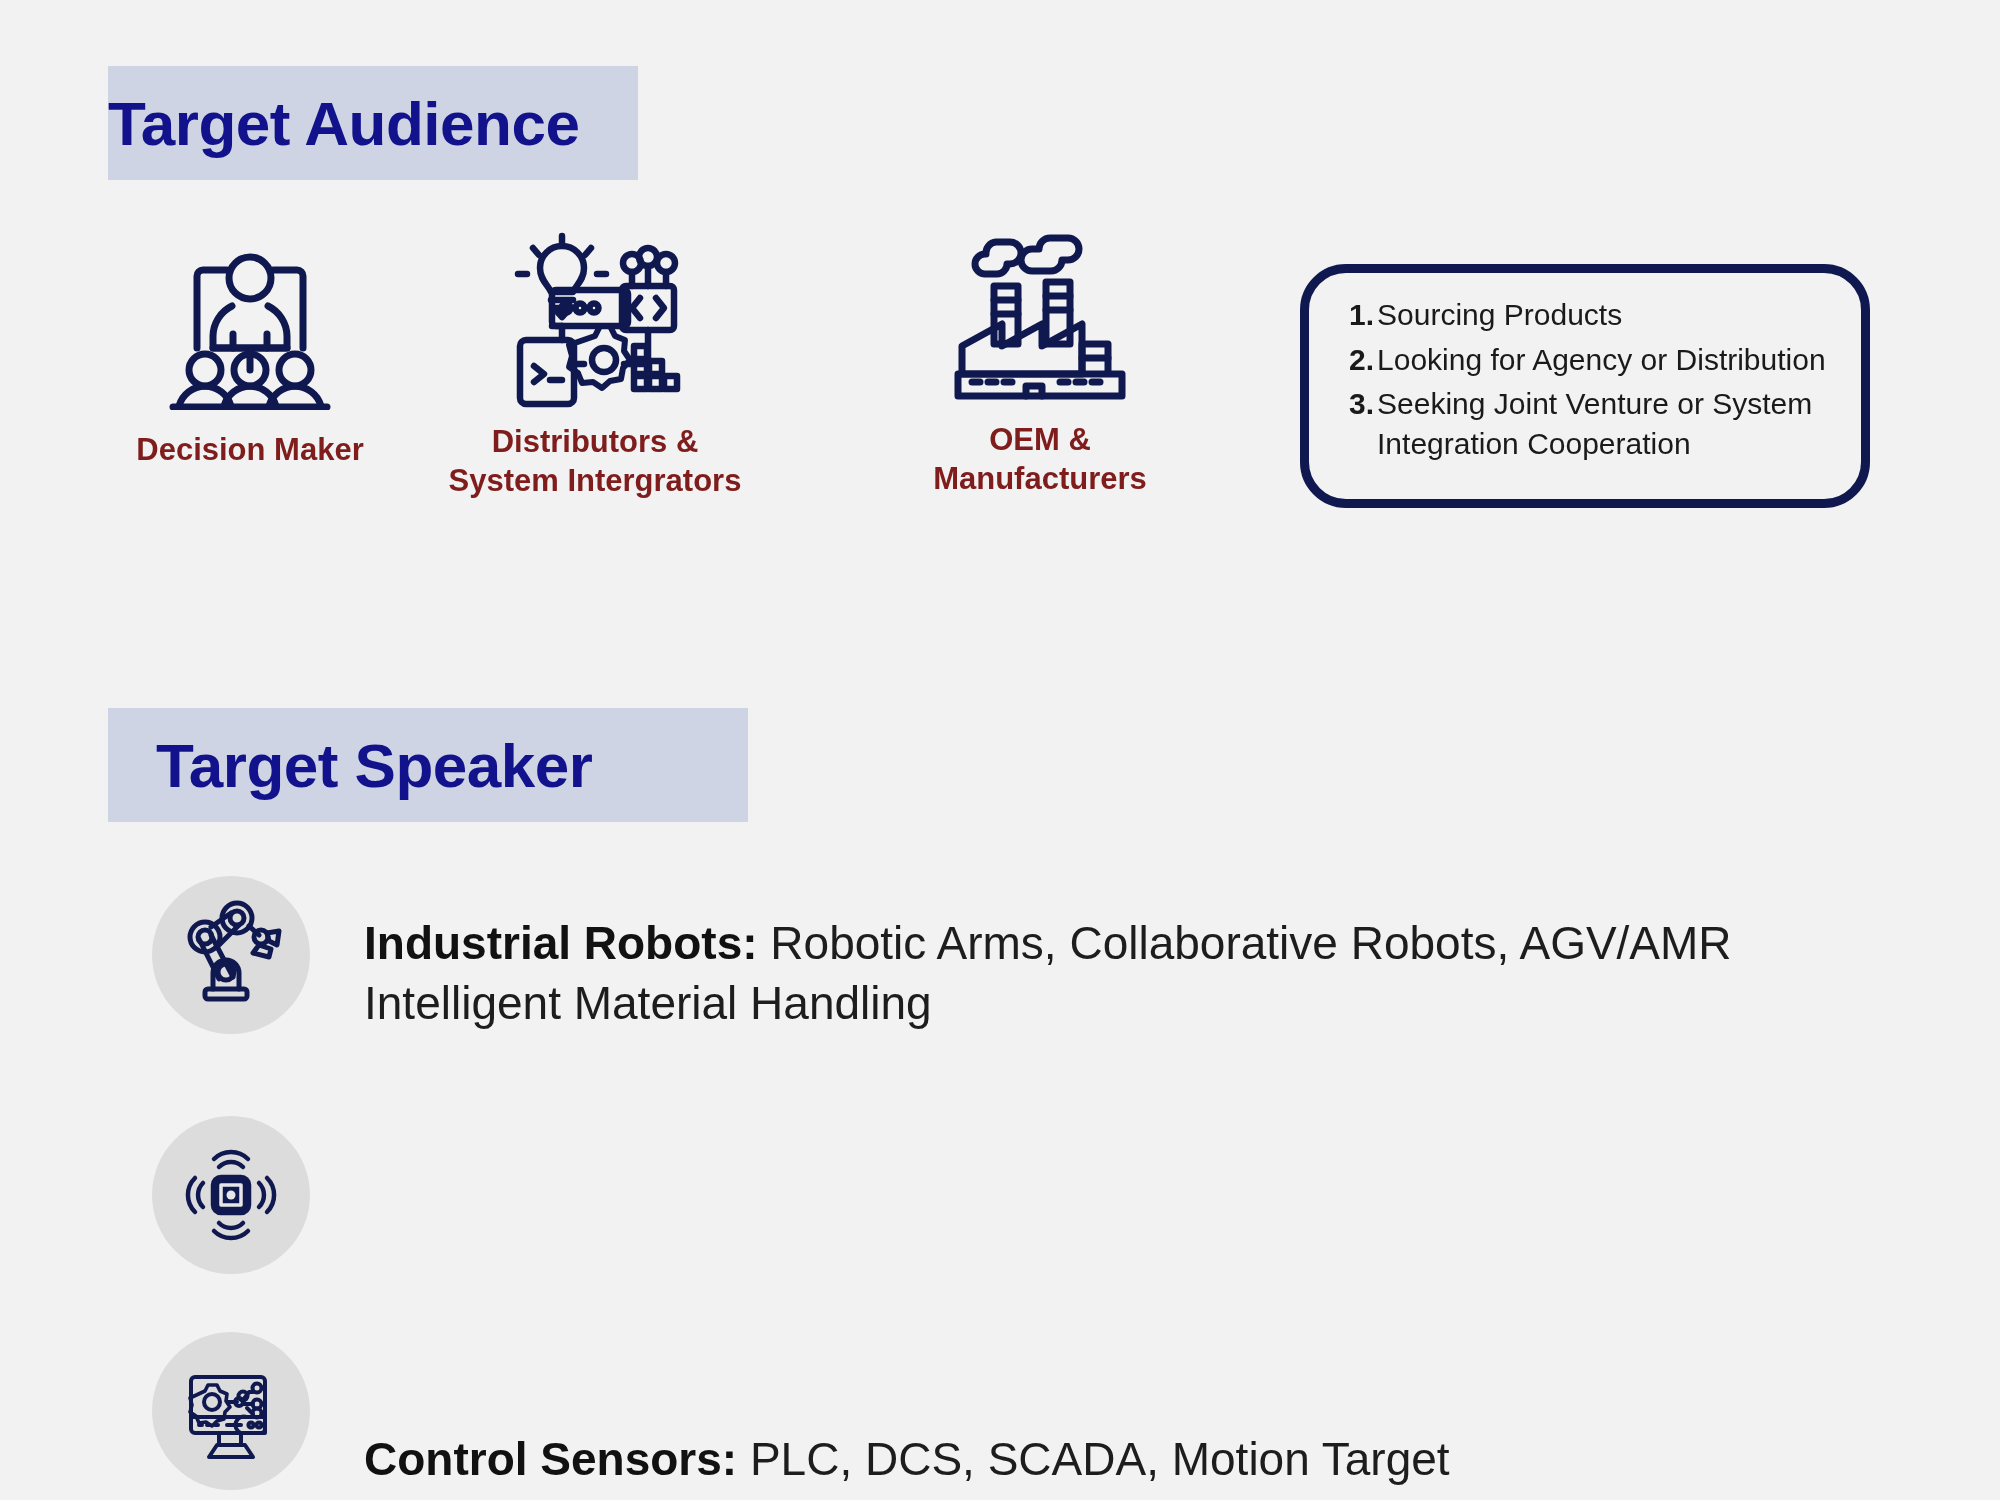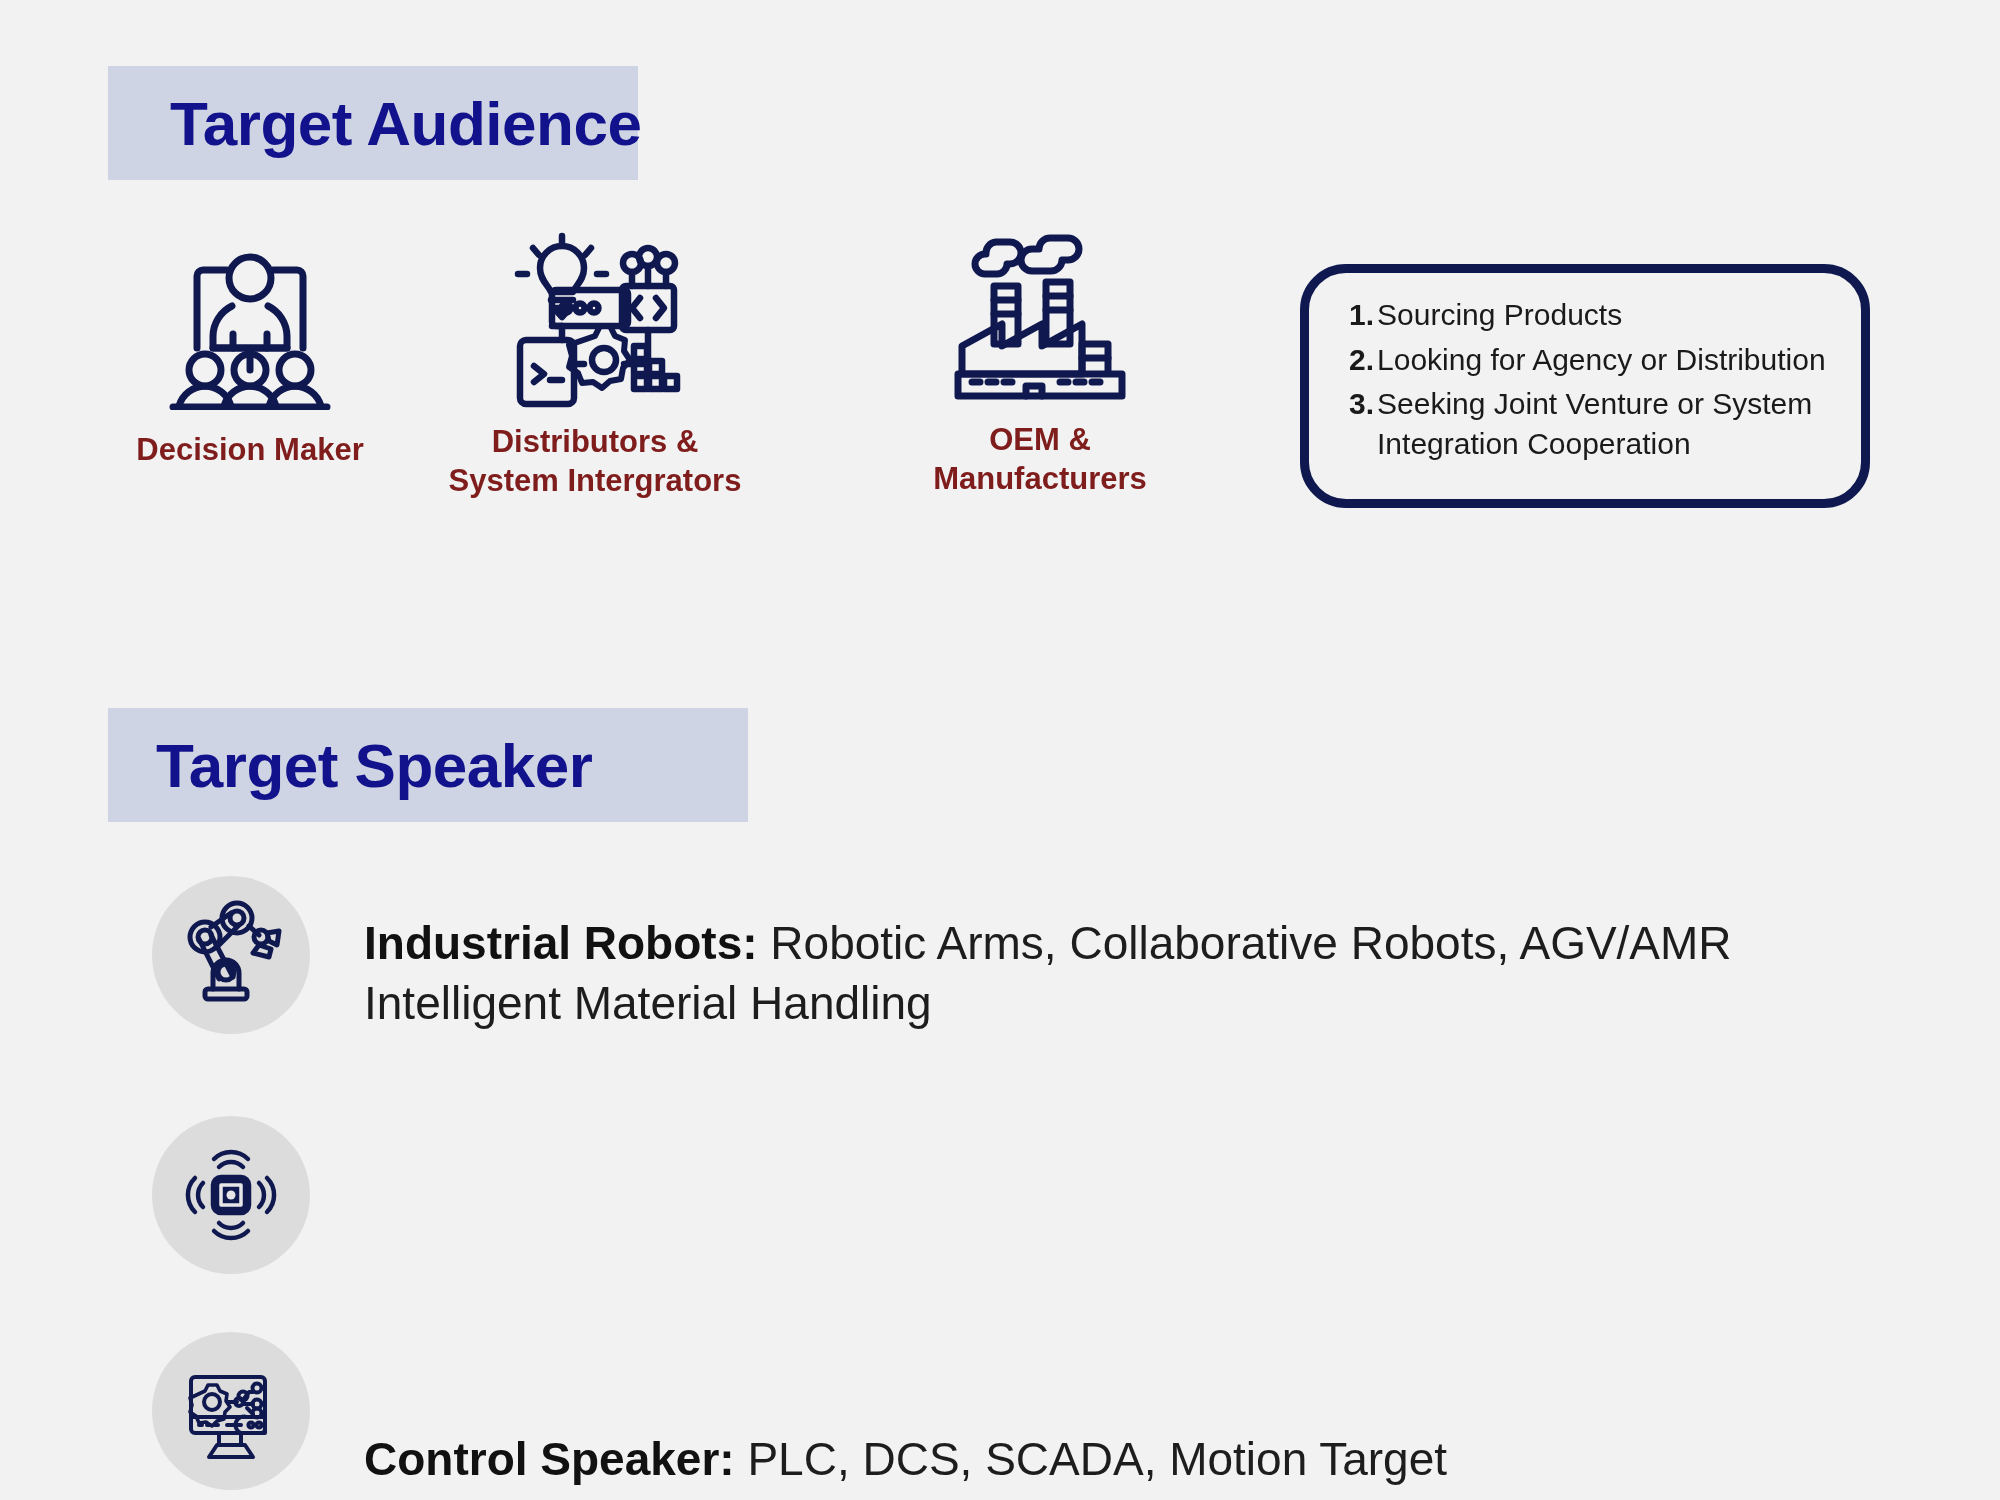--- a/index.html
+++ b/index.html
@@ -35,21 +35,20 @@
     font-family: "Liberation Sans", sans-serif;
     letter-spacing: -0.5px;
     white-space: nowrap;
   }
 
   #band-audience {
     left: 108px;
     top: 66px;
     width: 530px;
     height: 114px;
-    padding-left: 62px;
     box-sizing: border-box;
   }
   #band-audience .band-title { font-size: 62px; }
 
   #band-speaker {
     left: 108px;
     top: 708px;
     width: 640px;
     height: 114px;
     padding-left: 48px;
@@ -387,18 +386,18 @@
           <path d="M68 45 l6 -8 h4 M68 49 h10 M72 53 l6 6"></path>
           <circle cx="82" cy="58" r="4.5"></circle>
 
           <path d="M24 70 h3 M32 70 h3 M40 70 h3 M52 70 h14"></path>
           <path d="M72 62 h18 v16 h-24 a6 6 0 0 1 6 -16z"></path>
           <circle cx="76" cy="70" r="2.6"></circle>
           <circle cx="84" cy="70" r="2.6"></circle>
         </svg>
       </div>
       <div class="speaker-text">
-        <span class="speaker-label">Control Speaker:</span><span> PLC, DCS, SCADA, Motion Target</span>
+        <span class="speaker-label">Control Sensors:</span><span> PLC, DCS, SCADA, Motion Target</span>
       </div>
     </div>
   </div>
 
 </div>
 
 </body></html>

